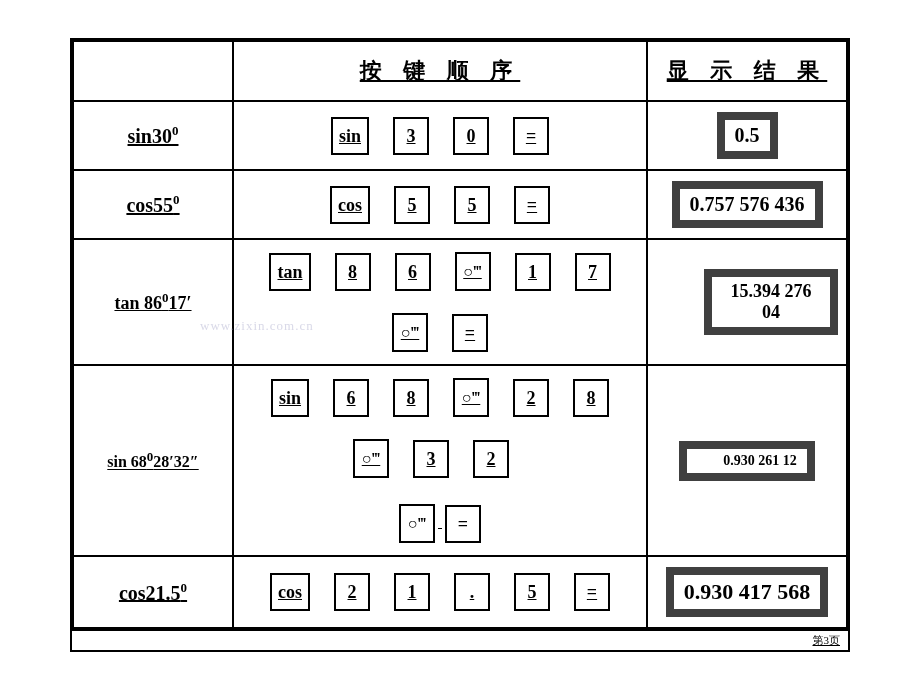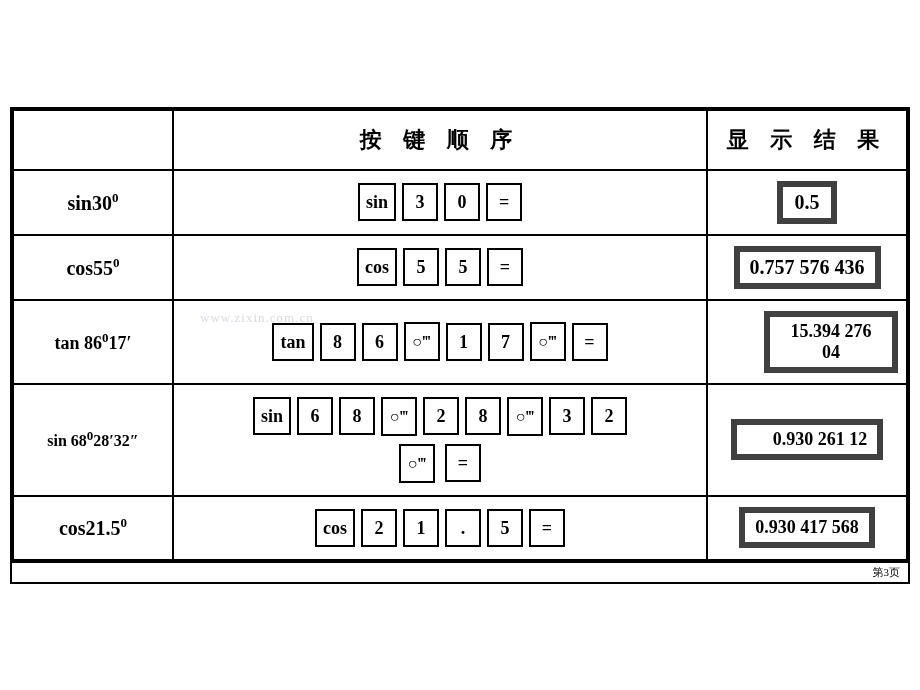--- a/index.html
+++ b/index.html
@@ -7,22 +7,23 @@
       background: #fff;
       font-family: "SimSun", "宋体", serif;
       width: 920px;
       height: 690px;
       overflow: hidden;
       display: flex;
       align-items: center;
       justify-content: center;
     }
     .table-wrapper {
-      width: 900px;
+      width: 780px;
       border: 2px solid #000;
+      text-decoration: underline;
     }
     table {
       width: 100%;
       border-collapse: collapse;
     }
     td, th {
       border: 2px solid #000;
       text-align: center;
       vertical-align: middle;
       padding: 8px 4px;
@@ -58,57 +59,57 @@
       min-width: 36px;
       min-height: 34px;
       line-height: 30px;
       text-align: center;
       padding: 2px 6px;
       margin: 2px 3px;
       vertical-align: middle;
     }
     .result-box {
       display: inline-block;
-      border: 6px solid #404040;
+      border: 8px solid #404040;
       font-size: 20px;
       font-weight: bold;
       padding: 4px 10px;
       min-width: 60px;
       text-align: center;
     }
     .sup {
       font-size: 13px;
       vertical-align: super;
       font-weight: bold;
     }
     .dms-sym {
       font-size: 16px;
       font-weight: bold;
     }
     .watermark {
       position: absolute;
       color: rgba(180,180,210,0.5);
       font-size: 13px;
       pointer-events: none;
-      top: 310px;
+      top: 318px;
       left: 200px;
       letter-spacing: 1px;
     }
     .page-num {
       text-align: right;
       font-size: 11px;
       padding: 2px 8px;
       border-top: 2px solid #000;
     }
     .keys-row {
       display: flex;
       flex-wrap: wrap;
       align-items: center;
       justify-content: center;
-      gap: 0;
+      gap: 18px;
     }
   </style>
 </head>
 <body>
 
 <div class="table-wrapper">
   <table>
     <thead>
       <tr>
         <th class="header-cell" style="width:160px;"></th>
@@ -189,40 +190,40 @@
             <span class="key-box">3</span>
             <span class="key-box">2</span>
             <br style="width:100%">
             <span style="display:inline-block; width:100%; text-align:center; margin-top:4px;">
               <span class="key-box"><span class="dms-sym">○‴</span></span>
               <span class="key-box">=</span>
             </span>
           </div>
         </td>
         <td class="result-cell">
-          <span class="result-box" style="font-size:18px;padding-left:36px;">0.930 261 12</span>
+          <span class="result-box" style="font-size:14px;padding-left:36px;">0.930 261 12</span>
         </td>
       </tr>
 
       <tr>
         <td class="row-label">
           cos21.5<span class="sup">0</span>
         </td>
         <td class="keys-cell">
           <div class="keys-row">
             <span class="key-box">cos</span>
             <span class="key-box">2</span>
             <span class="key-box">1</span>
             <span class="key-box">.</span>
             <span class="key-box">5</span>
             <span class="key-box">=</span>
           </div>
         </td>
         <td class="result-cell">
-          <span class="result-box" style="font-size:18px;">0.930 417 568</span>
+          <span class="result-box" style="font-size:22px;">0.930 417 568</span>
         </td>
       </tr>
     </tbody>
   </table>
   <div class="page-num">第3页</div>
 </div>
 
 <div class="watermark">www.zixin.com.cn</div>
 
 </body></html>

